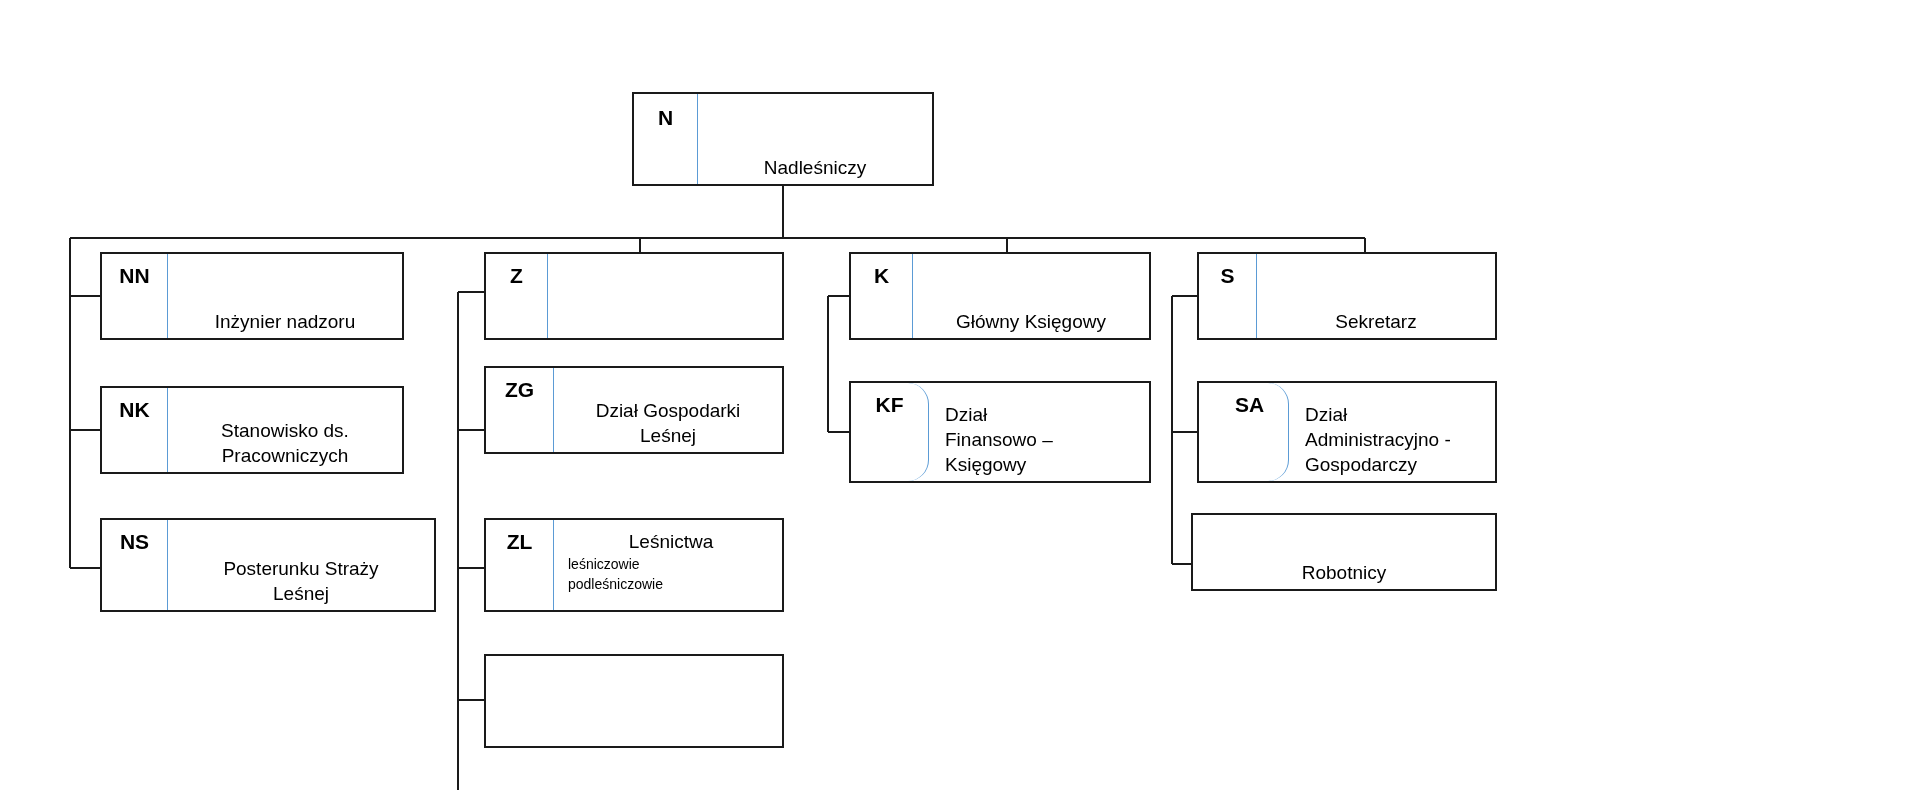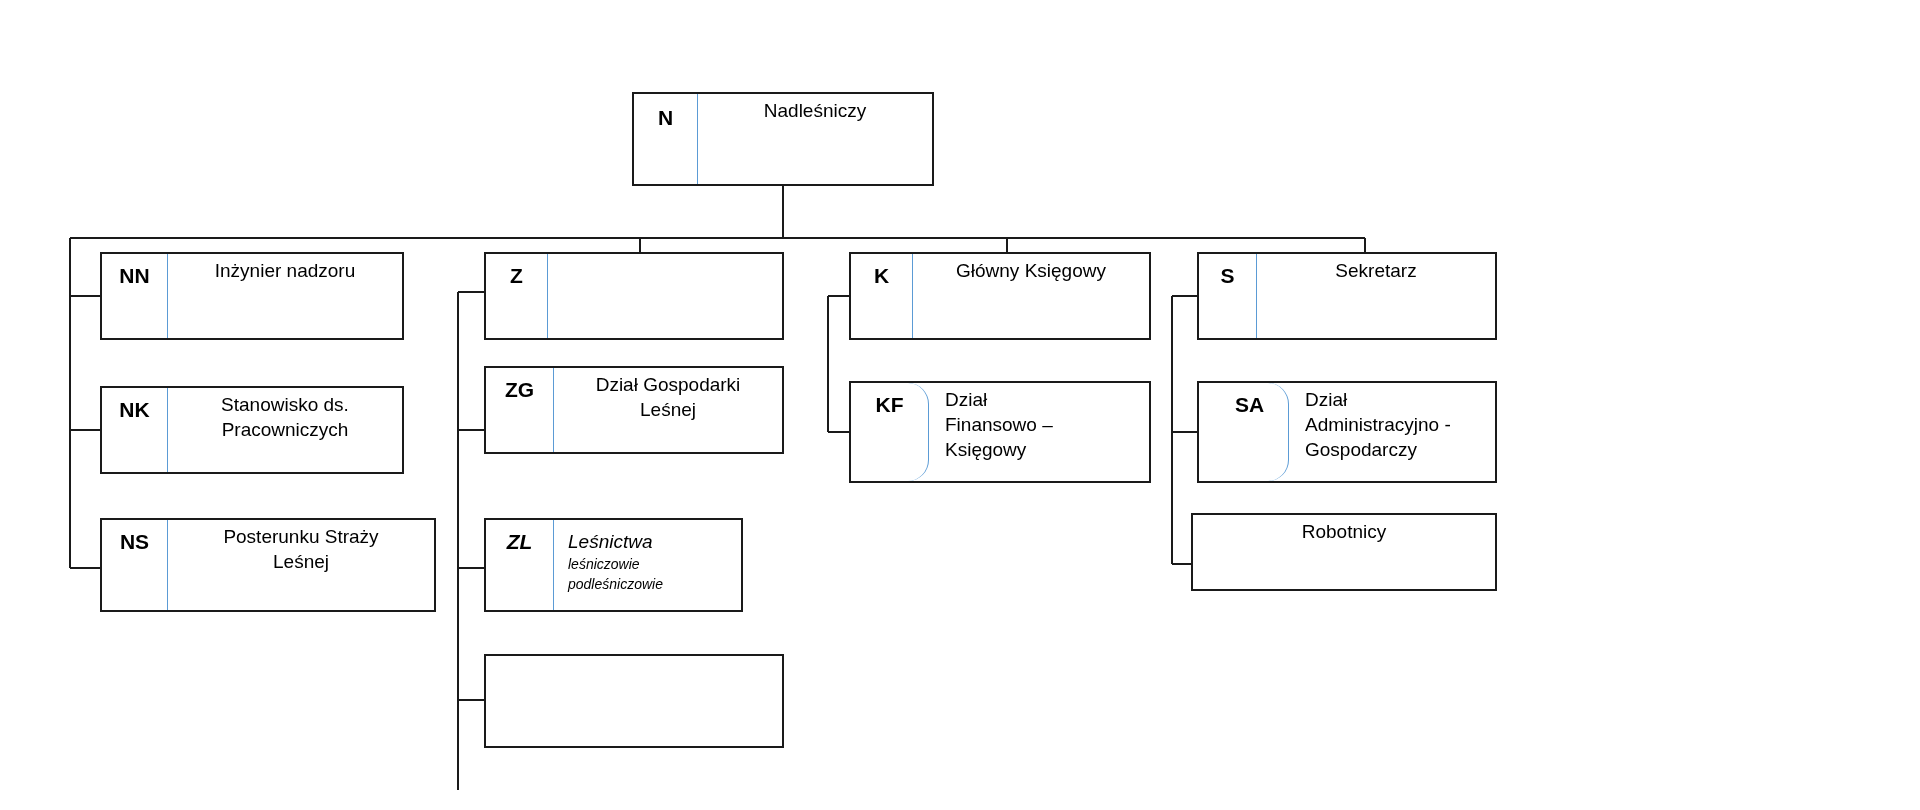--- a/index.html
+++ b/index.html
@@ -68,21 +68,21 @@
     font-weight: bold;
     font-size: 21px;
     line-height: 1.1;
   }
   .node-body {
     box-sizing: border-box;
     flex: 1 1 auto;
     display: flex;
     flex-direction: column;
     align-items: center;
-    justify-content: flex-start;
+    justify-content: flex-end;
     padding: 4px 8px;
     font-size: 19px;
     line-height: 1.32;
     text-align: center;
   }
   .node-body.left {
     align-items: flex-start;
     text-align: left;
     padding-left: 16px;
   }
@@ -90,40 +90,40 @@
     display: block;
     white-space: nowrap;
   }
   .node-body .sub {
     font-size: 14px;
     line-height: 1.45;
     text-align: left;
     align-self: flex-start;
   }
   .node-body.has-sub {
-    align-items: flex-start;
+    align-items: center;
     text-align: left;
     padding-left: 14px;
     justify-content: flex-start;
     padding-top: 9px;
   }
 
   
   #node-n { left: 632px; top: 92px; width: 302px; height: 94px; }
   #node-n .node-code { width: 64px; padding-top: 12px; }
 
   
   #node-nn { left: 100px; top: 252px; width: 304px; height: 88px; }
   #node-nk { left: 100px; top: 386px; width: 304px; height: 88px; }
   #node-ns { left: 100px; top: 518px; width: 336px; height: 94px; }
 
   
   #node-z  { left: 484px; top: 252px; width: 300px; height: 88px; }
   #node-zg { left: 484px; top: 366px; width: 300px; height: 88px; }
-  #node-zl { left: 484px; top: 518px; width: 259px; height: 94px; font-style: italic; }
+  #node-zl { left: 484px; top: 518px; width: 300px; height: 94px; }
   #node-partial { left: 484px; top: 654px; width: 300px; height: 94px; }
 
   
   #node-k  { left: 849px; top: 252px; width: 302px; height: 88px; }
   #node-kf { left: 849px; top: 381px; width: 302px; height: 102px; }
 
   
   #node-s  { left: 1197px; top: 252px; width: 300px; height: 88px; }
   #node-sa { left: 1197px; top: 381px; width: 300px; height: 102px; padding-left: 12px; }
   #node-rob { left: 1191px; top: 513px; width: 306px; height: 78px; }

